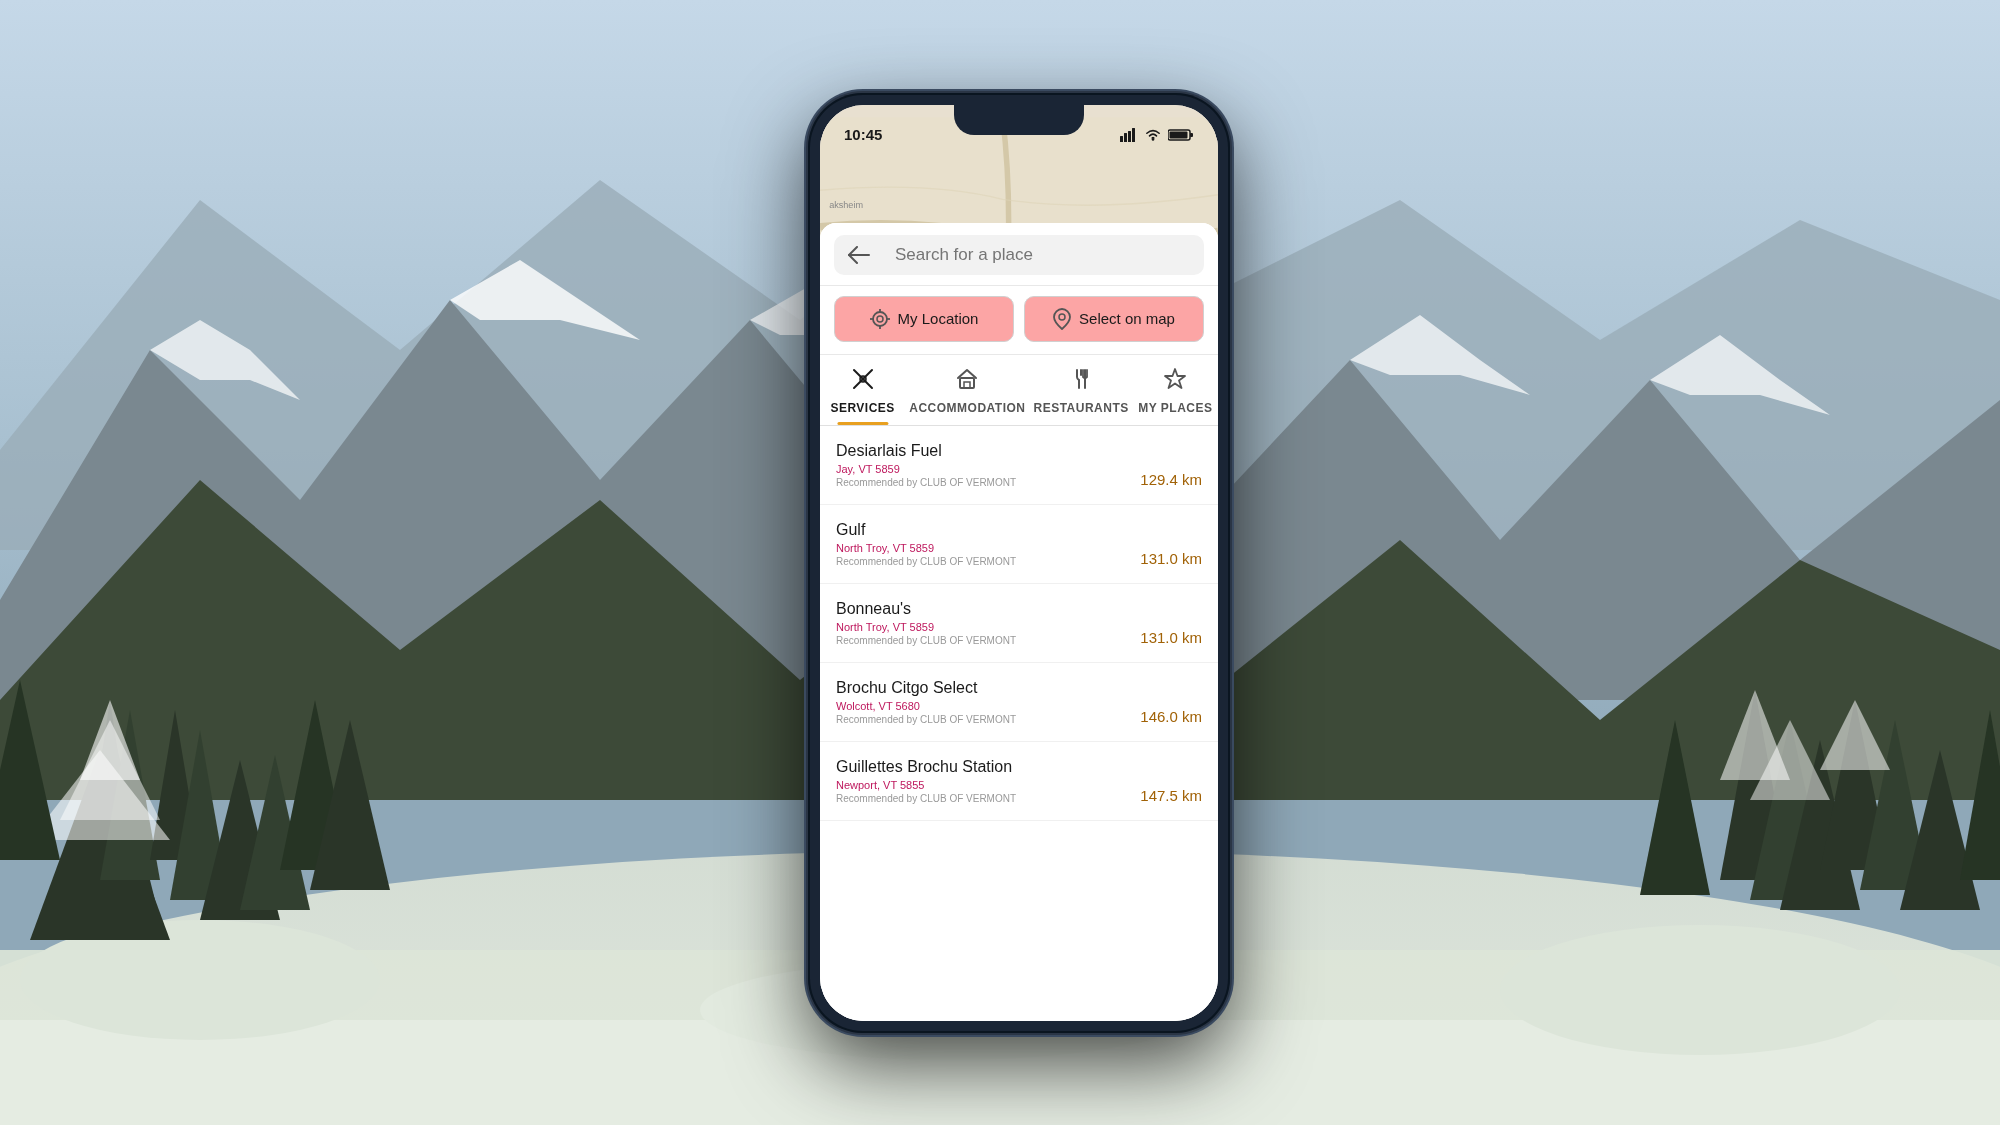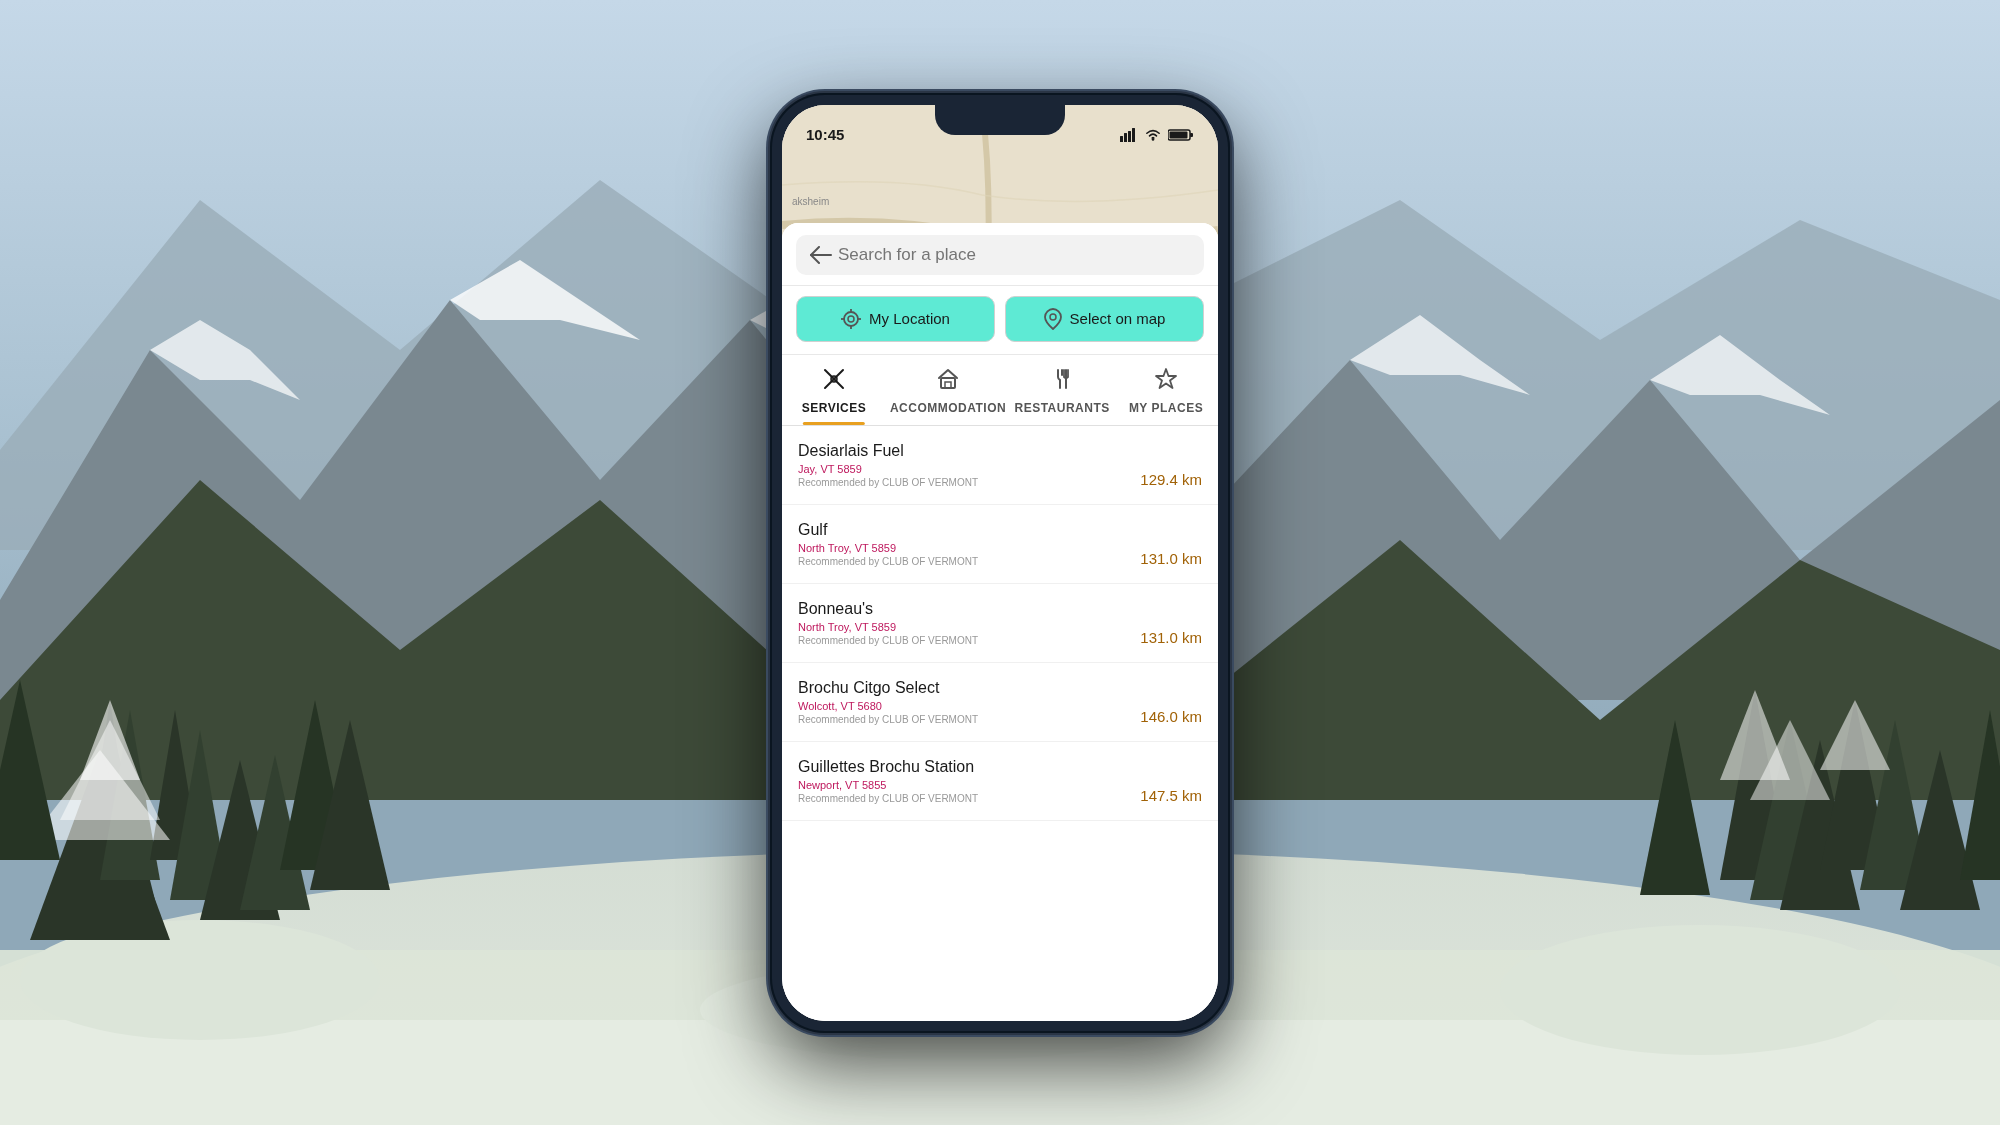--- a/index.html
+++ b/index.html
@@ -45,20 +45,21 @@
     .phone-frame {
       position: absolute;
       inset: 0;
       border-radius: 55px;
       background: #1a2535;
       box-shadow:
         0 0 0 2px #2a3545,
         0 0 0 4px #3a4a60,
         0 30px 80px rgba(0,0,0,0.7),
         inset 0 0 0 2px #0a1520;
+      margin-left: 38px;
     }
 
     .phone-screen {
       position: absolute;
       top: 12px;
       left: 12px;
       right: 12px;
       bottom: 12px;
       border-radius: 44px;
       overflow: hidden;
@@ -141,21 +142,21 @@
       background: #fff;
       border-bottom: 1px solid #e8e8e8;
     }
 
     .search-bar {
       display: flex;
       align-items: center;
       background: #f2f2f2;
       border-radius: 10px;
       padding: 10px 14px;
-      gap: 6px;
+      gap: 25px;
     }
 
     .search-bar-input {
       flex: 1;
       font-size: 17px;
       color: #999;
       background: transparent;
       border: none;
       outline: none;
     }
@@ -171,21 +172,21 @@
 
     .loc-btn {
       flex: 1;
       display: flex;
       align-items: center;
       justify-content: center;
       gap: 8px;
       padding: 11px 10px;
       border: 1.5px solid #d0d0d0;
       border-radius: 10px;
-      background: #5eead4;
+      background: #fca5a5;
       font-size: 15px;
       color: #1a1a1a;
       cursor: pointer;
     }
 
     
     .category-tabs {
       display: flex;
       background: #fff;
       border-bottom: 1px solid #e0e0e0;

